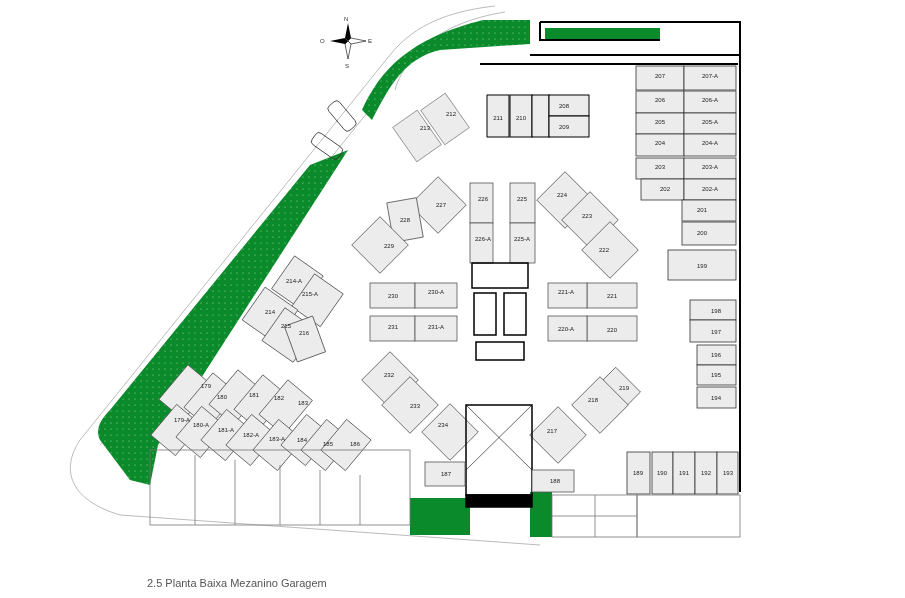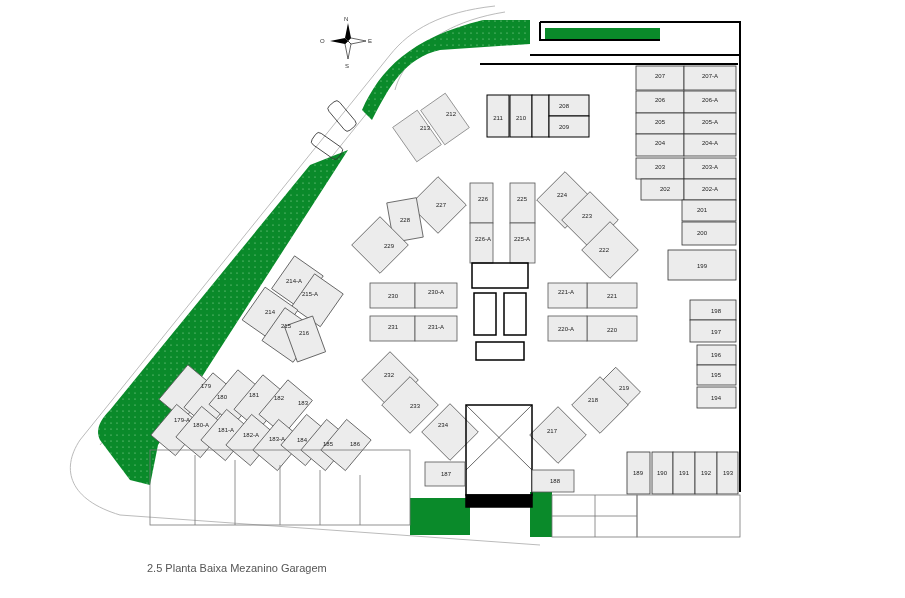--- a/index.html
+++ b/index.html
@@ -1,18 +1,18 @@
 <!DOCTYPE html>
 <html><head>
 <meta charset="utf-8">
 <style>
   html,body{margin:0;padding:0;background:#ffffff;}
   body{width:905px;height:598px;position:relative;overflow:hidden;font-family:"Liberation Sans",sans-serif;}
   #plan{position:absolute;left:0;top:0;width:905px;height:598px;}
-  .caption{position:absolute;left:147px;top:562px;font-size:11px;color:#555555;font-family:"Liberation Sans",sans-serif;}
+  .caption{position:absolute;left:147px;top:577px;font-size:11px;color:#555555;font-family:"Liberation Sans",sans-serif;}
   svg text{font-family:"Liberation Sans",sans-serif;}
 </style>
 </head>
 <body>
 
 <svg id="plan" width="905" height="598" viewBox="0 0 905 598" xmlns="http://www.w3.org/2000/svg">
   <defs>
     <pattern id="dots" width="6" height="6" patternUnits="userSpaceOnUse">
       <rect width="6" height="6" fill="#0a8a2a"></rect>
       <circle cx="3" cy="3" r="0.6" fill="#9fe0a8"></circle>

